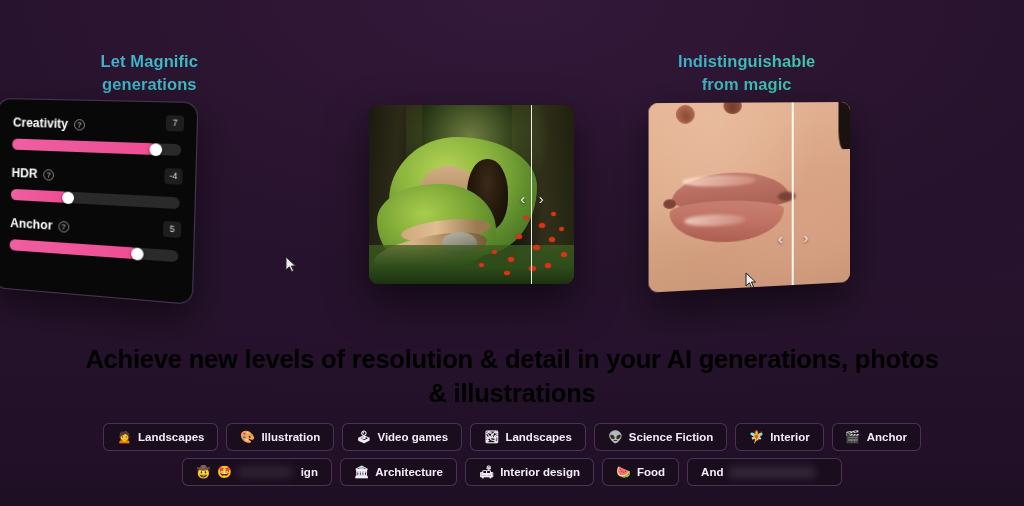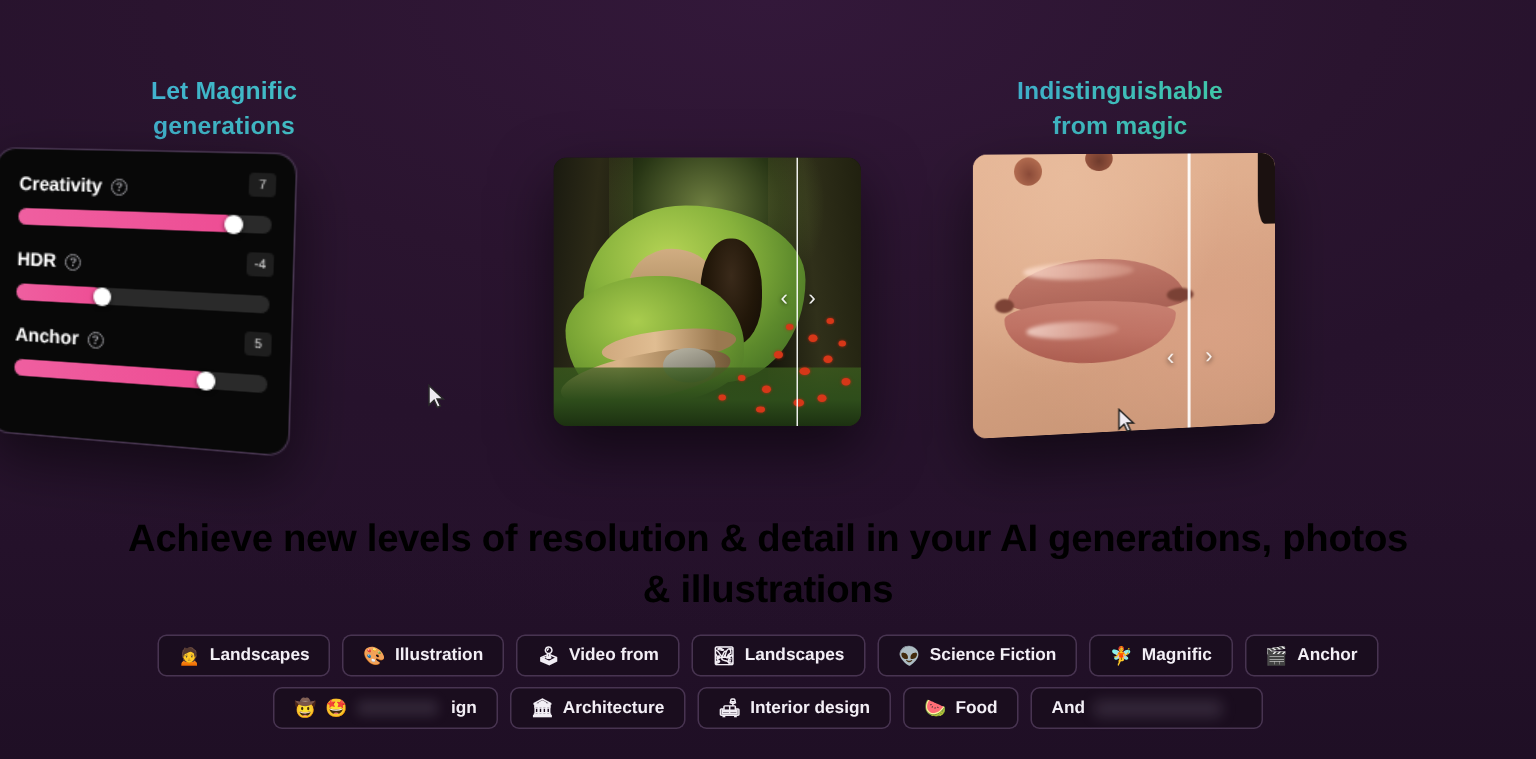--- a/index.html
+++ b/index.html
@@ -398,33 +398,33 @@
     <div class="pill">
       <span class="emo">🙍</span>
       <span>Landscapes</span>
     </div>
     <div class="pill">
       <span class="emo">🎨</span>
       <span>Illustration</span>
     </div>
     <div class="pill">
       <span class="emo">🕹</span>
-      <span>Video from</span>
+      <span>Video games</span>
     </div>
     <div class="pill">
       <span class="emo">🏞</span>
       <span>Landscapes</span>
     </div>
     <div class="pill">
       <span class="emo">👽</span>
       <span>Science Fiction</span>
     </div>
     <div class="pill">
       <span class="emo">🧚</span>
-      <span>Magnific</span>
+      <span>Interior</span>
     </div>
     <div class="pill">
       <span class="emo">🎬</span>
       <span>Anchor</span>
     </div>
   </div>
 
   <div class="tagrow">
     <div class="pill blurred" style="width:150px; justify-content:flex-start;">
       <span class="emo">🤠</span>

